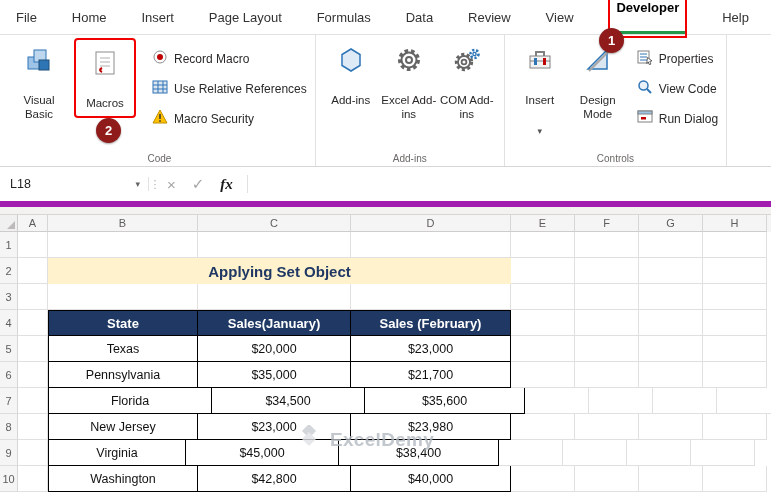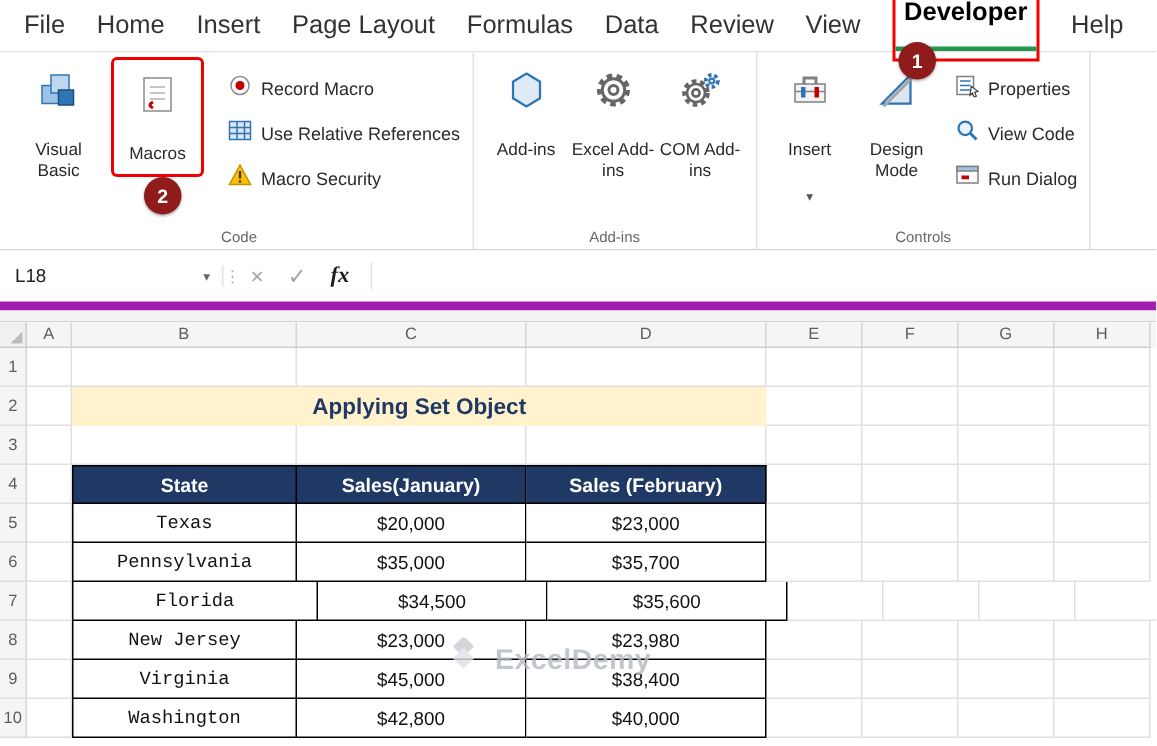--- a/index.html
+++ b/index.html
@@ -2,21 +2,21 @@
 <html style="--annotation-red: #f20000; --badge-bg: #8f1b1b; --underline-green: #23984b; --table-header-bg: #1f3864; --title-bg: #fff2cc; --title-text: #1f3864;"><head>
 <meta charset="utf-8">
 <style>
   html,body{margin:0;padding:0;}
   body{width:771px;height:497px;overflow:hidden;background:#fff;
        font-family:"Liberation Sans","DejaVu Sans",sans-serif;color:#222;}
   .app{position:relative;width:771px;height:497px;overflow:hidden;background:#fff;}
 
   
   .tabbar{height:34px;display:flex;align-items:center;justify-content:space-between;
-          padding:0 22px 0 16px;border-bottom:1px solid #e3e1df;font-size:17px;color:#333;background:#fff;}
+          padding:0 22px 0 16px;border-bottom:1px solid #e3e1df;font-size:13px;color:#333;background:#fff;}
   .tab{height:34px;display:flex;align-items:center;cursor:default;white-space:nowrap;}
   .tab-developer{position:relative;}
   .tab-developer .redbox{border:2px solid var(--annotation-red,#f00);padding:2px 6px 21px;font-weight:700;color:#000;}
   .tab-developer::after{content:"";position:absolute;left:2px;right:2px;bottom:0;height:3px;
                         background:var(--underline-green,#23984b);}
 
   
   .ribbon{height:131px;display:flex;background:#fff;border-bottom:1px solid #d8d6d4;padding-left:4px;}
   .rgroup{position:relative;border-right:1px solid #e3e1df;padding:2px 8px 16px 6px;display:flex;align-items:flex-start;}
   .grouplabel{position:absolute;bottom:2px;left:0;right:0;text-align:center;font-size:10px;color:#6a6866;}
@@ -55,21 +55,21 @@
           font-size:11px;color:#5f5d5b;border-right:1px solid #d8d6d4;border-bottom:1px solid #e0dedc;
           box-sizing:border-box;flex:none;}
   .cell{box-sizing:border-box;display:flex;align-items:center;justify-content:center;
         font-size:12.5px;color:#111;flex:none;}
   .cell.empty{border-right:1px solid #e2e0de;border-bottom:1px solid #e2e0de;}
   .title-cell{background:var(--title-bg,#fff2cc);color:var(--title-text,#1f3864);font-weight:700;font-size:15px;}
   .th{background:var(--table-header-bg,#1f3864);color:#fff;font-weight:700;border-right:1px solid #000;
       border-bottom:1px solid #000;border-top:1px solid #000;font-size:13px;}
   .th.first{border-left:1px solid #000;}
   .td{border-right:1px solid #000;border-bottom:1px solid #000;background:#fff;}
-  .td.first{border-left:1px solid #000;font-family:Liberation Mono, monospace;}
+  .td.first{border-left:1px solid #000;}
 
   .watermark{position:absolute;left:296px;top:210px;display:flex;align-items:center;gap:8px;opacity:.8;
              pointer-events:none;}
   .wm-text{font-size:19px;font-weight:700;color:#b3bac2;letter-spacing:.3px;}
 
   
   .badge{position:absolute;width:25px;height:25px;border-radius:50%;background:var(--badge-bg,#8f1b1b);
          color:#fff;display:flex;align-items:center;justify-content:center;font-size:13px;font-weight:700;
          z-index:40;box-shadow:0 1px 2px rgba(0,0,0,.35);}
   .badge1{left:599px;top:28px;}
@@ -329,21 +329,21 @@
           <div class="cell empty" style="width: 64px;"></div>
           <div class="cell empty" style="width: 64px;"></div>
           <div class="cell empty" style="width: 64px;"></div>
           <div class="cell empty" style="width: 64px;"></div>
         </div>
         <div class="srow">
           <div class="rownum">6</div>
           <div class="cell empty" style="width: 30px;"></div>
           <div class="cell td first" style="width: 150px;">Pennsylvania</div>
           <div class="cell td" style="width: 153px;">$35,000</div>
-          <div class="cell td" style="width: 160px;">$35,700</div>
+          <div class="cell td" style="width: 160px;">$21,700</div>
           <div class="cell empty" style="width: 64px;"></div>
           <div class="cell empty" style="width: 64px;"></div>
           <div class="cell empty" style="width: 64px;"></div>
           <div class="cell empty" style="width: 64px;"></div>
         </div>
         <div class="srow">
           <div class="rownum">7</div>
           <div class="cell empty" style="width: 30px;"></div>
           <div class="cell td first" style="width: 164px;">Florida</div>
           <div class="cell td" style="width: 153px;">$34,500</div>
@@ -360,21 +360,21 @@
           <div class="cell td" style="width: 153px;">$23,000</div>
           <div class="cell td" style="width: 160px;">$23,980</div>
           <div class="cell empty" style="width: 64px;"></div>
           <div class="cell empty" style="width: 64px;"></div>
           <div class="cell empty" style="width: 64px;"></div>
           <div class="cell empty" style="width: 64px;"></div>
         </div>
         <div class="srow">
           <div class="rownum">9</div>
           <div class="cell empty" style="width: 30px;"></div>
-          <div class="cell td first" style="width: 150px;">Virginia</div>
+          <div class="cell td first" style="width: 138px;">Virginia</div>
           <div class="cell td" style="width: 153px;">$45,000</div>
           <div class="cell td" style="width: 160px;">$38,400</div>
           <div class="cell empty" style="width: 64px;"></div>
           <div class="cell empty" style="width: 64px;"></div>
           <div class="cell empty" style="width: 64px;"></div>
           <div class="cell empty" style="width: 64px;"></div>
         </div>
         <div class="srow">
           <div class="rownum">10</div>
           <div class="cell empty" style="width: 30px;"></div>

